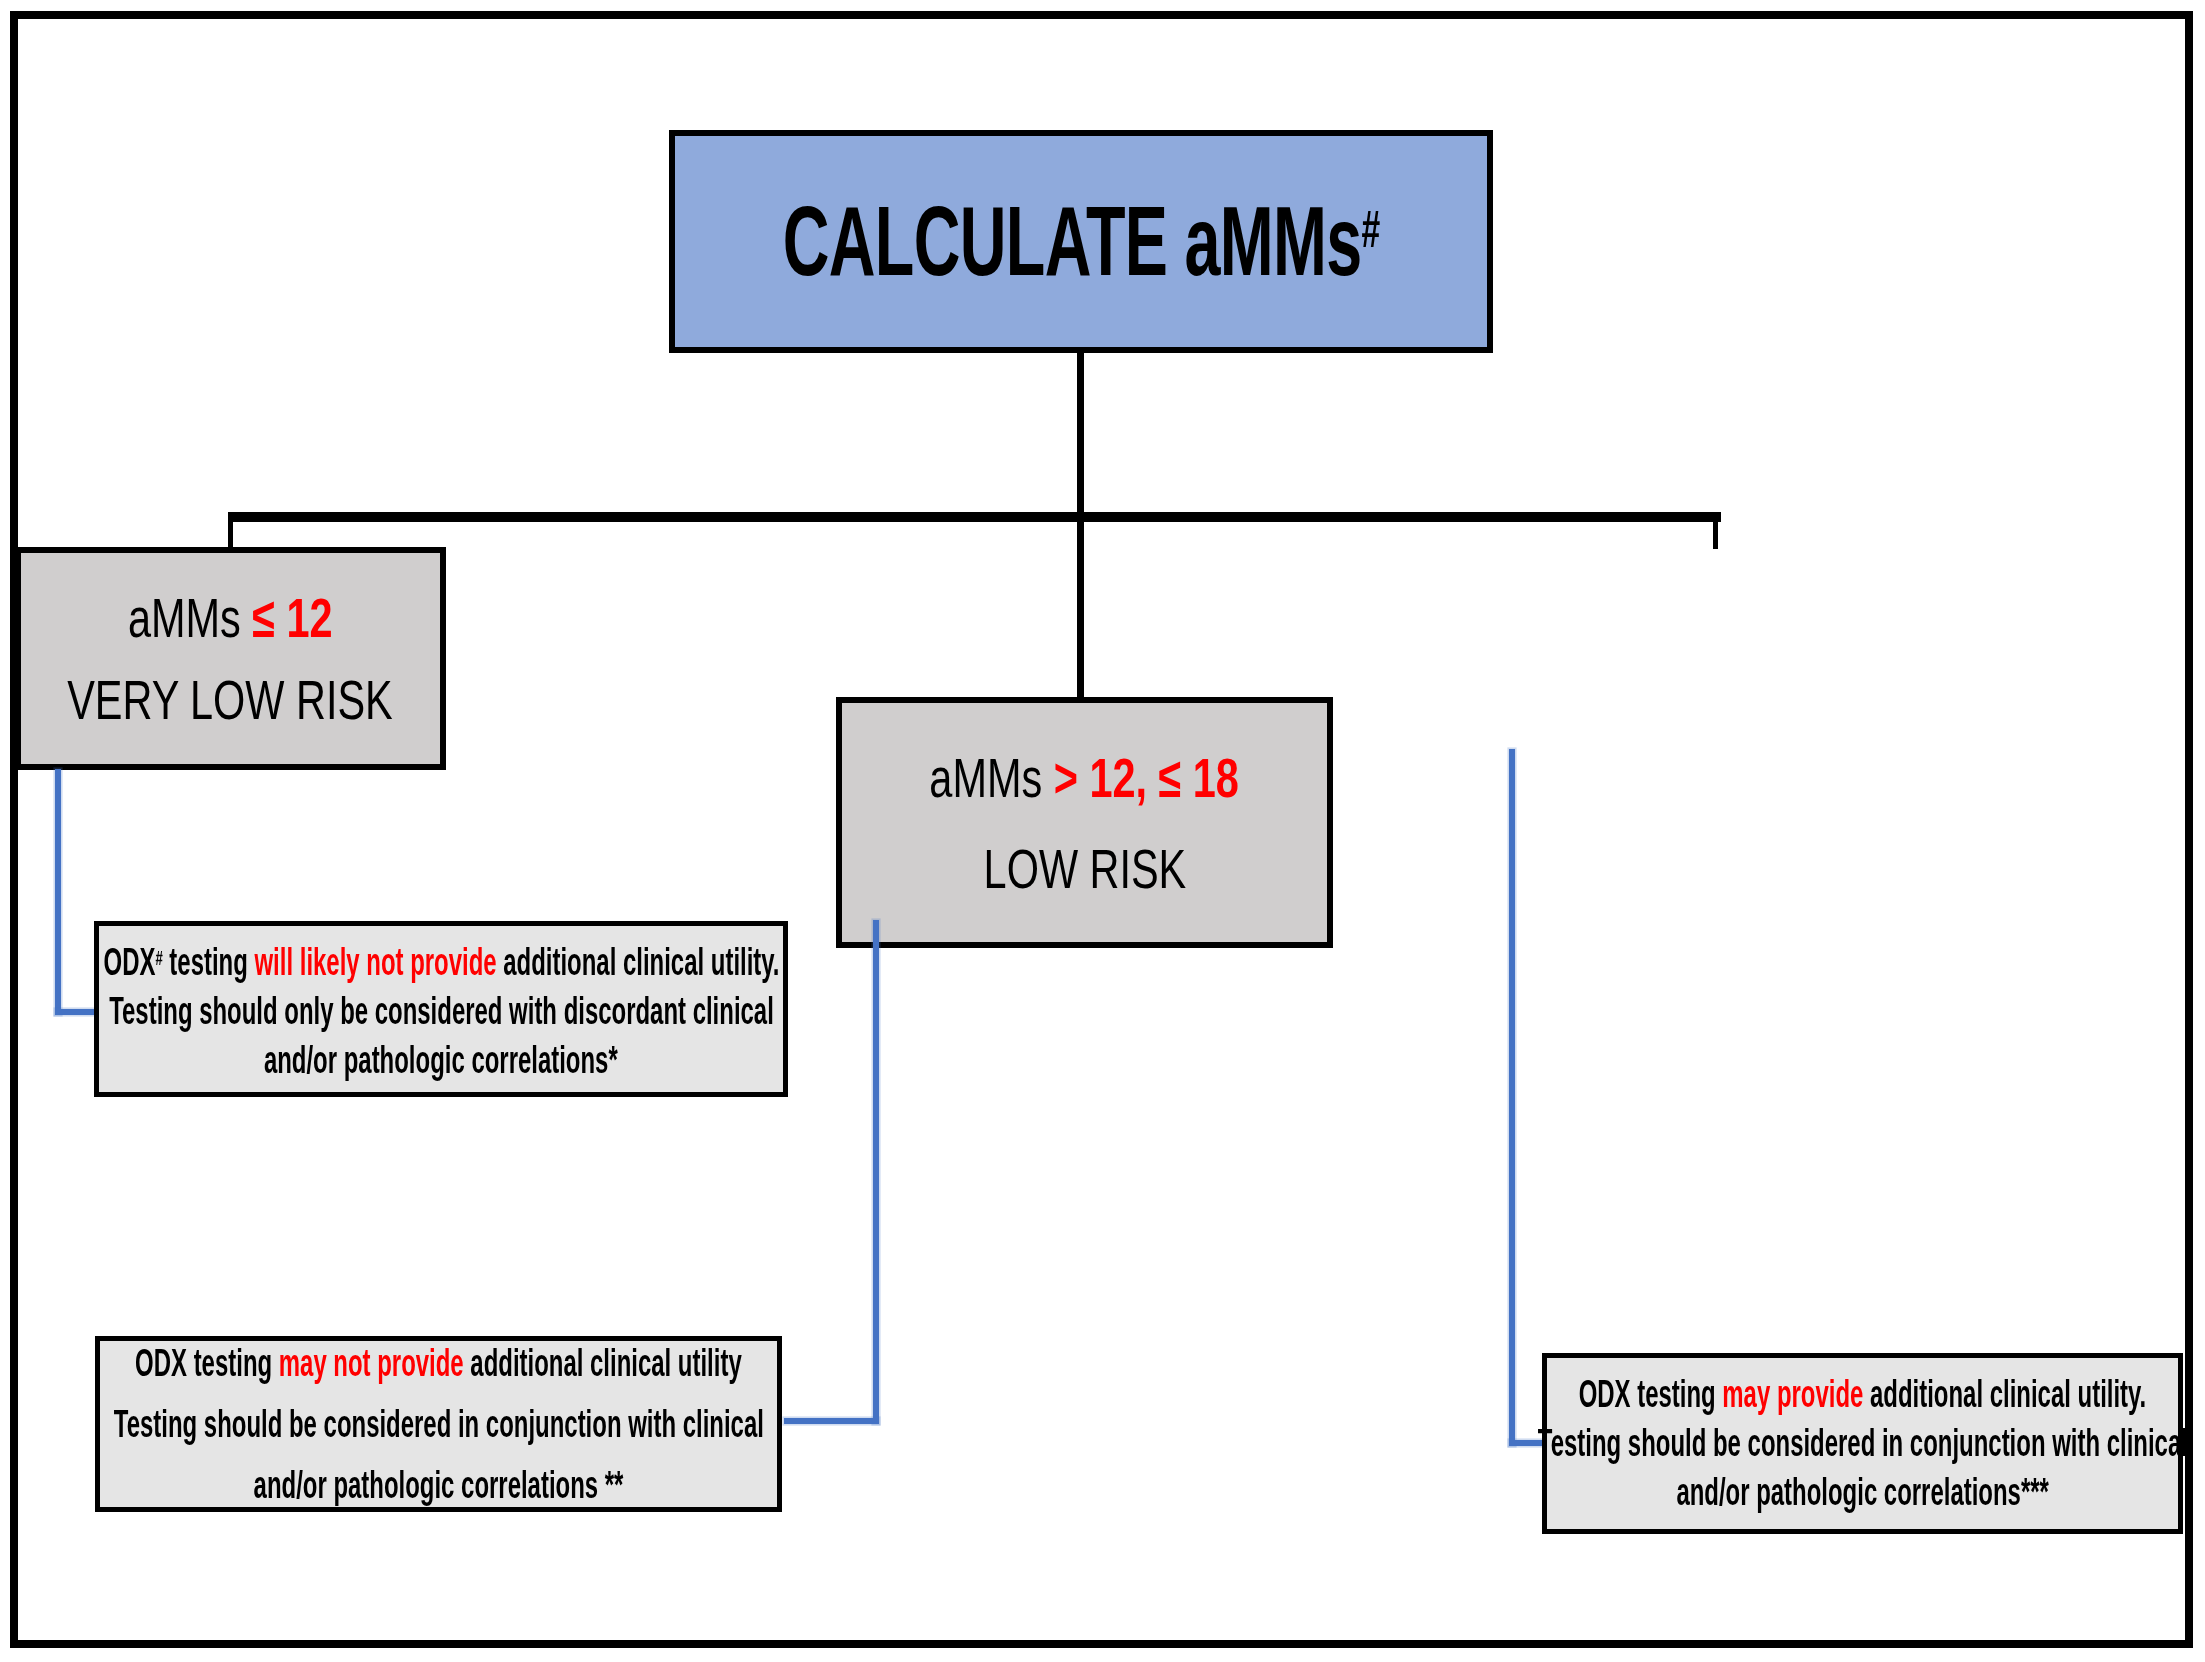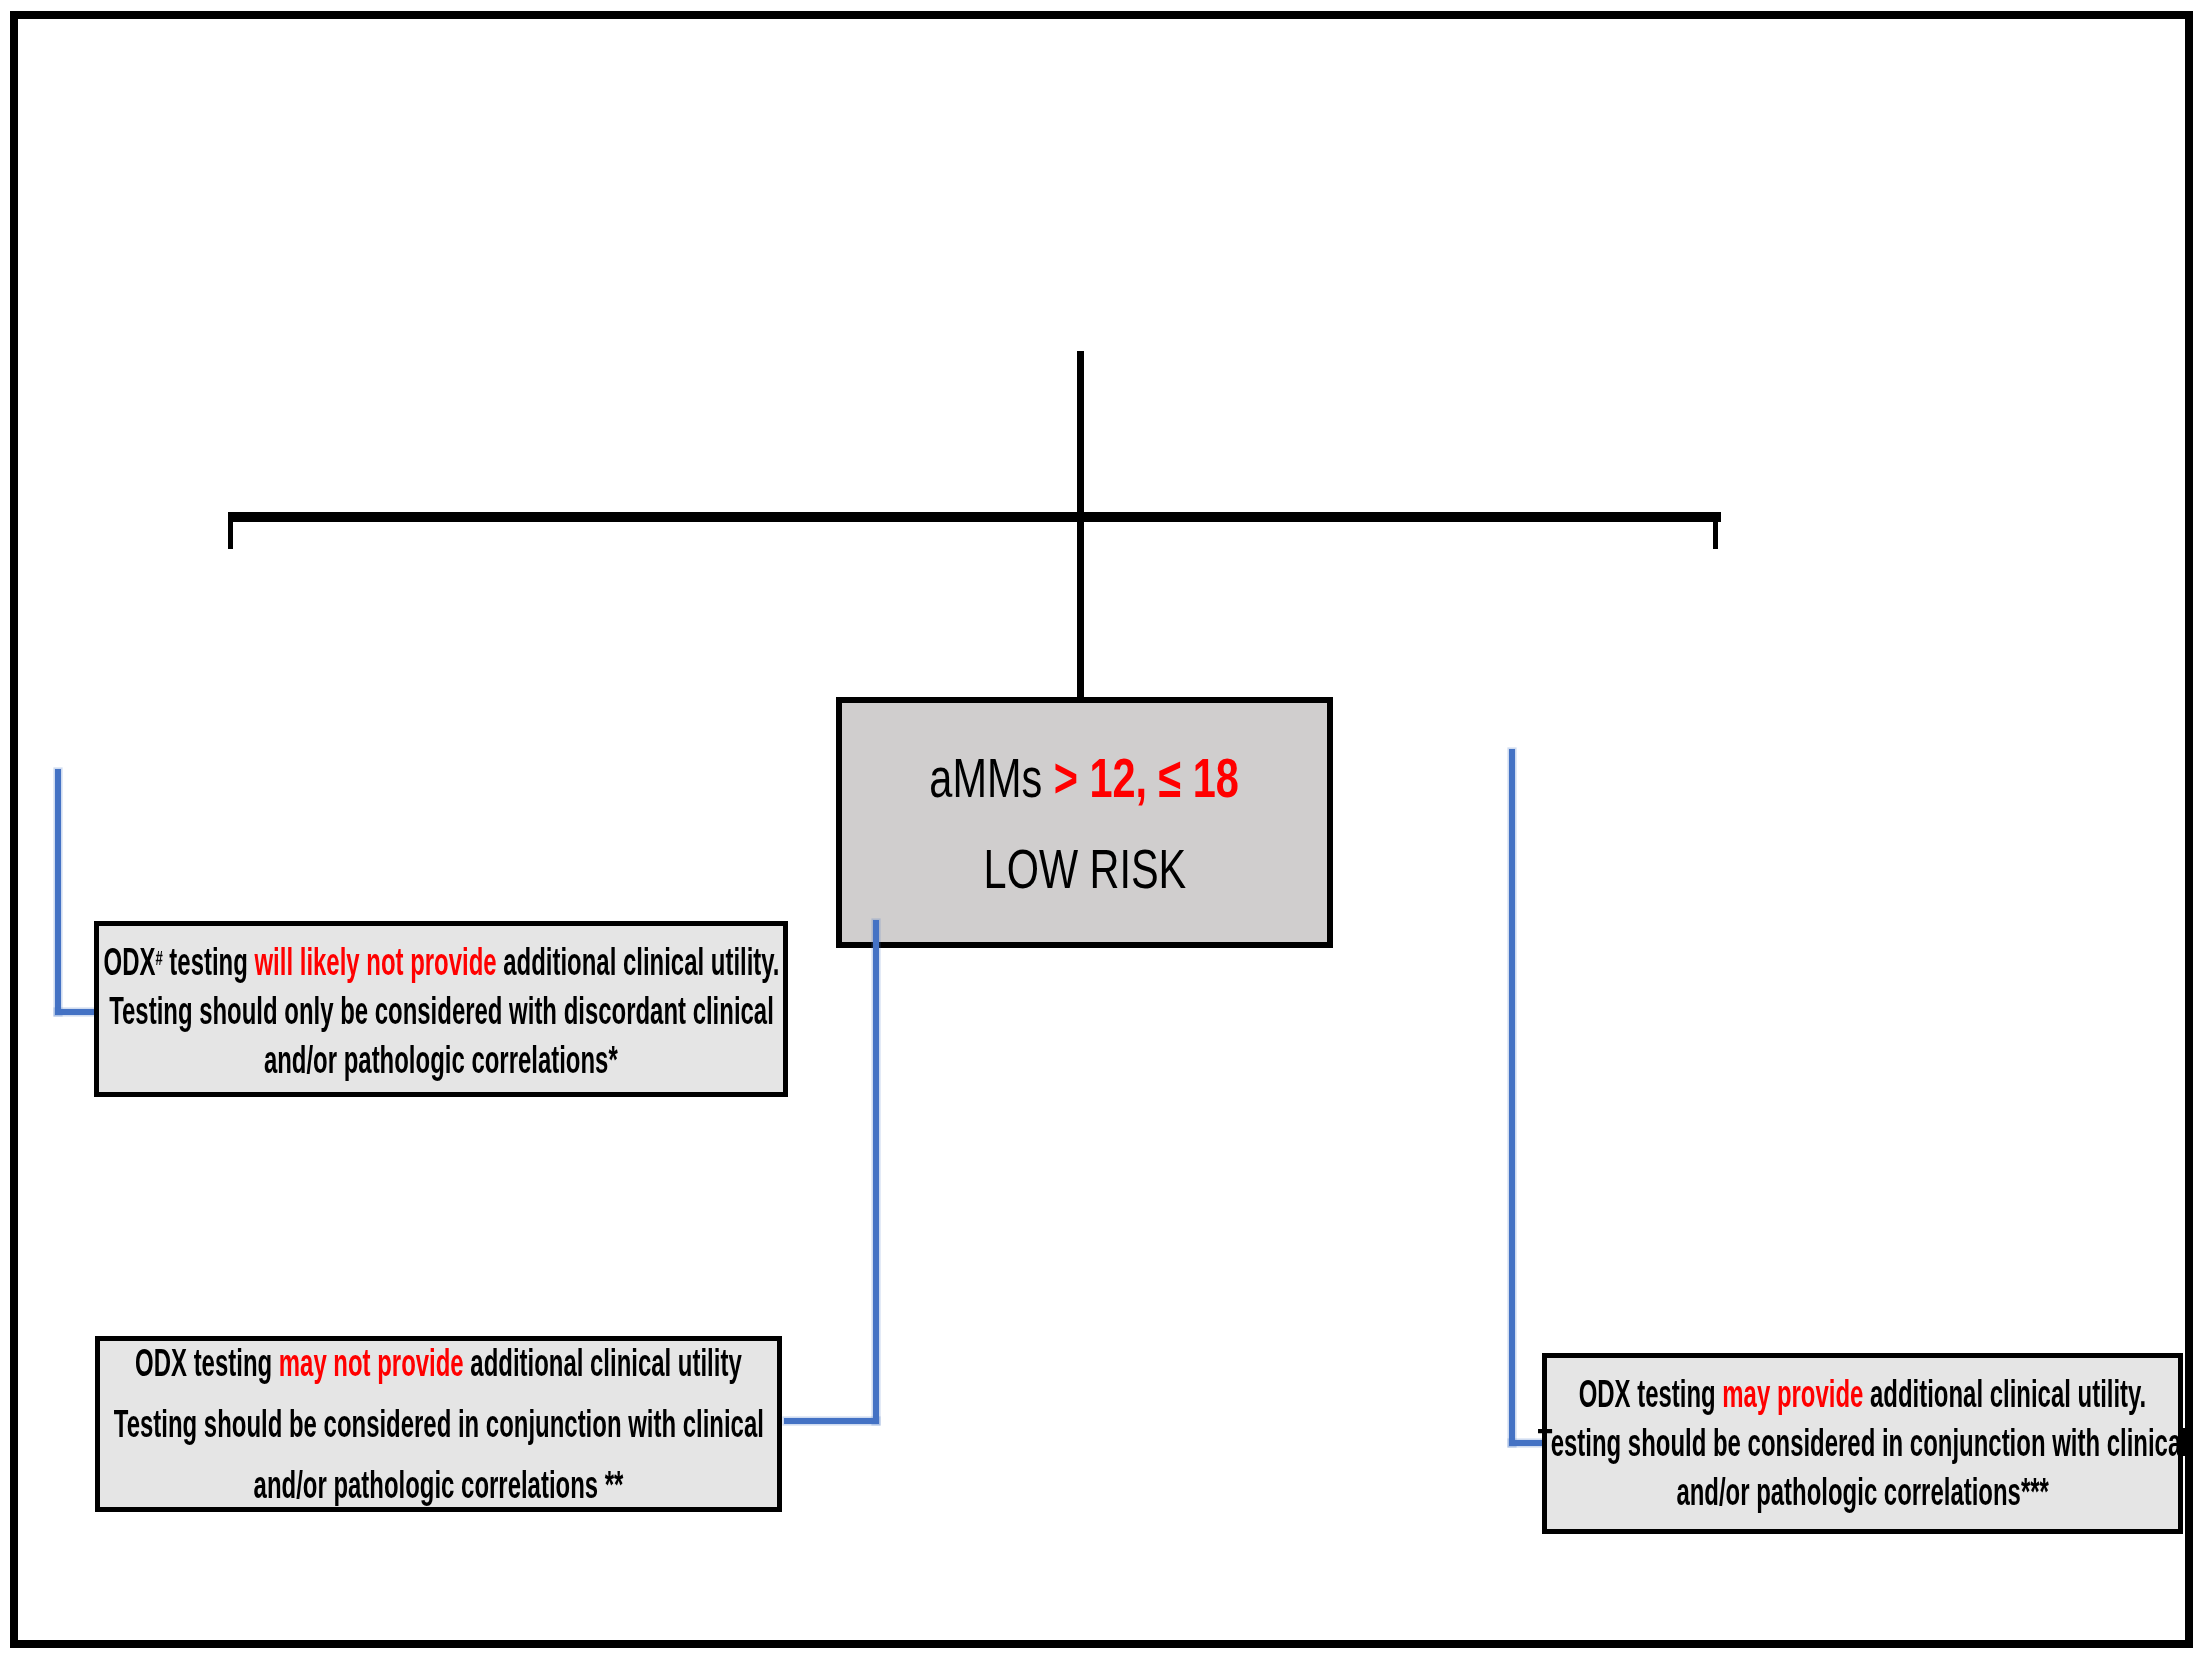--- a/index.html
+++ b/index.html
@@ -67,27 +67,34 @@
 
   .risk-node { justify-content: space-evenly; padding: 15.5px 0; }
 </style>
 </head>
 <body>
 
 <div class="canvas">
 
   <div class="abs frame"></div>
 
+  <div class="abs node box-blue" style="left:669px; top:130px; width:824px; height:223px;">
+    <div class="tline t-title"><span>CALCULATE aMMs</span><sup>#</sup></div>
+  </div>
 
   <div class="abs conn-black" style="left:1077px; top:351px; width:6.7px; height:162px;"></div>
   <div class="abs conn-black" style="left:228px; top:512px; width:1493px; height:10.4px;"></div>
   <div class="abs conn-black" style="left:228px; top:520px; width:5.2px; height:28.5px;"></div>
   <div class="abs conn-black" style="left:1077px; top:520px; width:6.7px; height:179px;"></div>
   <div class="abs conn-black" style="left:1713px; top:520px; width:5.2px; height:28.5px;"></div>
 
+  <div class="abs node box-gray risk-node" style="left:14.5px; top:547px; width:431px; height:223px;">
+    <div class="tline t-risk-line"><span>aMMs </span><span class="red">≤ 12</span></div>
+    <div class="tline t-risk-line">VERY LOW RISK</div>
+  </div>
 
   <div class="abs node box-gray risk-node" style="left:836px; top:697px; width:497px; height:251px;">
     <div class="tline t-risk-line"><span>aMMs </span><span class="red">&gt; 12, ≤ 18</span></div>
     <div class="tline t-risk-line">LOW RISK</div>
   </div>
 
 
   <div class="abs conn-blue" style="left:55px; top:769px; width:6.2px; height:246px;"></div>
   <div class="abs conn-blue" style="left:55px; top:1009px; width:39px; height:6.2px;"></div>
 

